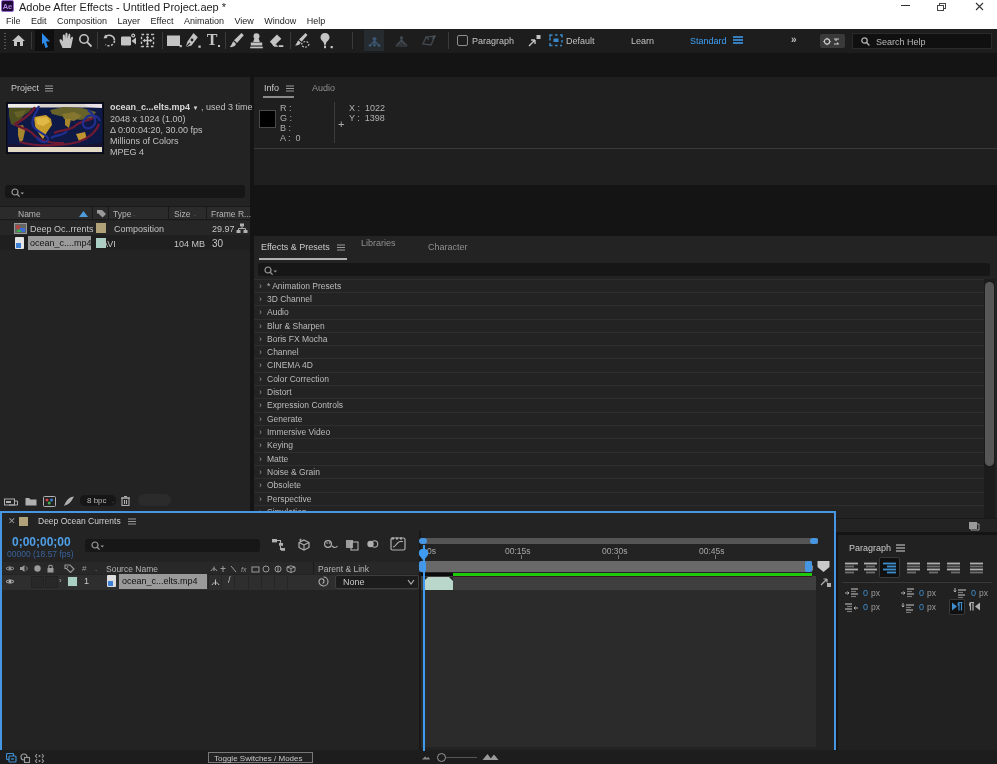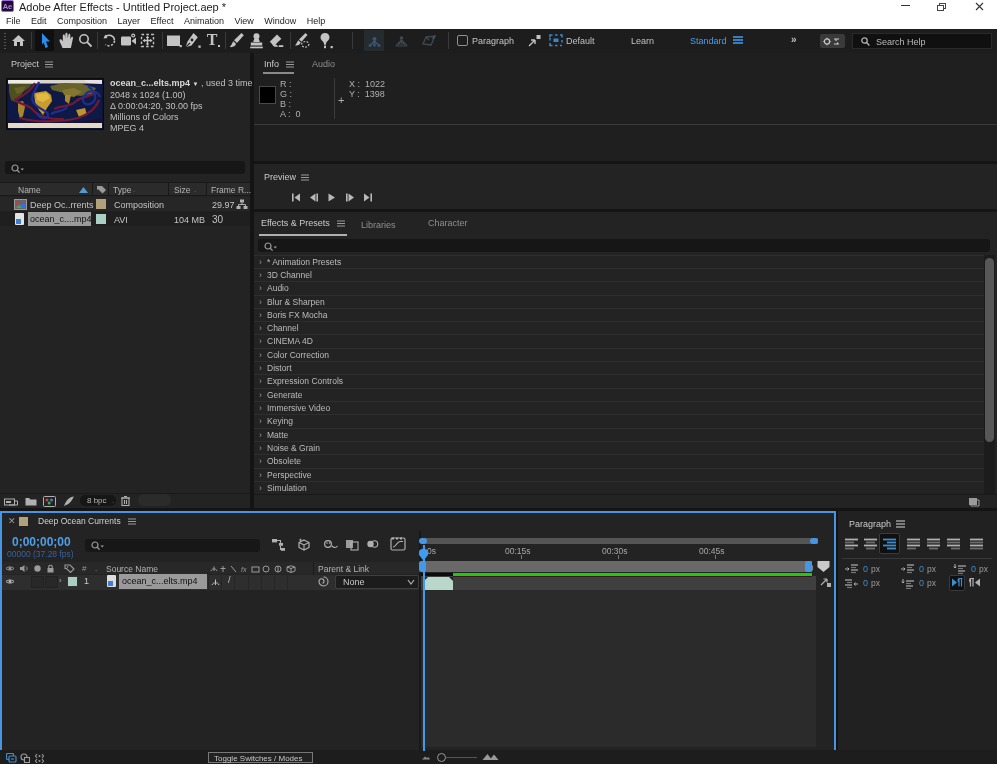--- a/index.html
+++ b/index.html
@@ -1,20 +1,20 @@
 <!DOCTYPE html>
 <html><head>
 <meta charset="utf-8">
 <style>
   * { margin:0; padding:0; box-sizing:border-box; }
   html,body { width:997px; height:764px; background:#141414; overflow:hidden;
     font-family:"Liberation Sans", sans-serif; }
   .abs { position:absolute; }
   #app { position:relative; width:997px; height:764px;padding-left:21px; }
-  .panel { position:absolute; background:#232323; }
+  .panel { position:absolute; background:#232323;margin-top:24px; }
   .txt { position:absolute; white-space:nowrap; }
   .fxrow { left:0; width:731px; height:13.3px; border-top:1px solid #2e2e2e;
      font-size:8.5px; color:#bcbcbc; padding-left:13px; line-height:13px; }
   .chev { position:absolute; left:5px; top:0px; color:#9a9a9a; }
 </style>
 </head>
 <body>
 <div id="app">
 
   <div class="abs" style="left:0;top:0;width:997px;height:29px;background:#ffffff;"></div>
@@ -231,21 +231,21 @@
         <rect x="4" y="0.5" width="4" height="3" fill="#b0b0b0"></rect>
         <rect x="0.5" y="7" width="4" height="3" fill="#b0b0b0"></rect>
         <rect x="7.5" y="7" width="4" height="3" fill="#b0b0b0"></rect>
         <path d="M6 3.5 L6 5.5 M2.5 7 L2.5 5.5 L9.5 5.5 L9.5 7" stroke="#b0b0b0" stroke-width="1" fill="none"></path>
       </svg>
     <div class="abs" style="left:15px;top:160px;width:9px;height:12px;background:#e4e4e4;border-radius:1px;"></div>
     <div class="abs" style="left:16px;top:166px;width:5px;height:5px;background:#3d7fd4;"></div>
     <div class="abs" style="left:28px;top:159px;width:63px;height:14px;background:#9a9a9a;"></div>
     <div class="txt" style="left:30px;top:161px;font-size:9px;color:#141414;">ocean_c....mp4</div>
     <div class="abs" style="left:96px;top:161px;width:10px;height:10px;background:#abcfc5;"></div>
-    <div class="txt" style="left:114px;top:162px;font-size:9px;color:#c4c4c4;">AVI</div>
+    <div class="txt" style="left:102px;top:162px;font-size:9px;color:#c4c4c4;">AVI</div>
     <div class="txt" style="left:174px;top:162px;font-size:9px;color:#c4c4c4;">104 MB</div>
     <div class="txt" style="left:212px;top:161px;font-size:10px;color:#c4c4c4;">30</div>
     <div class="abs" style="left:0;top:440px;width:250px;height:15px;background:#232323;border-top:1px solid #191919;"></div>
   </div>
   <svg class="abs" style="left:4px;top:497px;" width="14" height="10" viewBox="0 0 14 10">
       <rect x="0.5" y="2" width="10" height="6" fill="none" stroke="#b0b0b0" stroke-width="1"></rect>
       <rect x="2" y="4" width="5" height="2" fill="#b0b0b0"></rect>
       <path d="M11 4 L13.5 4 L13.5 8 L5 8" stroke="#b0b0b0" stroke-width="1" fill="none"></path>
     </svg>
 <svg class="abs" style="left:25px;top:497px;" width="12" height="9" viewBox="0 0 12 9">
@@ -281,53 +281,28 @@
     <div class="txt" style="left:26px;top:36px;font-size:9px;color:#b0b0b0;">G :</div>
     <div class="txt" style="left:26px;top:46px;font-size:9px;color:#b0b0b0;">B :</div>
     <div class="txt" style="left:26px;top:56px;font-size:9px;color:#b0b0b0;">A :&nbsp; 0</div>
     <div class="abs" style="left:80px;top:25px;width:1px;height:41px;background:#3c3c3c;"></div>
     <div class="txt" style="left:84px;top:41px;font-size:11px;color:#b0b0b0;">+</div>
     <div class="txt" style="left:95px;top:26px;font-size:9px;color:#b0b0b0;">X :&nbsp; 1022</div>
     <div class="txt" style="left:95px;top:36px;font-size:9px;color:#b0b0b0;">Y :&nbsp; 1398</div>
     <div class="abs" style="left:0px;top:71px;width:743px;height:1px;background:#3a3a3a;"></div>
   </div>
 
-  <div class="panel" style="left:254px;top:164px;width:743px;height:45px;">
-    <div class="txt" style="left:10px;top:8px;font-size:9px;color:#cacaca;">Preview</div>
-    <svg class="abs" style="left:47px;top:10px;" width="8" height="7" viewBox="0 0 8 7">
-        <path d="M0 1 L8 1 M0 3.5 L8 3.5 M0 6 L8 6" stroke="#9a9a9a" stroke-width="1.2"></path>
-      </svg>
-    <svg class="abs" style="left:37px;top:29px;" width="10" height="9" viewBox="0 0 10 9">
-        <rect x="1" y="0.5" width="1.6" height="8" fill="#b8b8b8"></rect>
-        <path d="M9 0.5 L9 8.5 L3.5 4.5 Z" fill="#b8b8b8"></path>
-      </svg>
-      <svg class="abs" style="left:55px;top:29px;" width="10" height="9" viewBox="0 0 10 9">
-        <path d="M1 4.5 L6.5 0.5 L6.5 8.5 Z" fill="#b8b8b8"></path>
-        <rect x="7.4" y="0.5" width="1.6" height="8" fill="#b8b8b8"></rect>
-      </svg>
-      <svg class="abs" style="left:73px;top:29px;" width="9" height="9" viewBox="0 0 9 9">
-        <path d="M1.5 0.5 L8 4.5 L1.5 8.5 Z" fill="#b8b8b8"></path>
-      </svg>
-      <svg class="abs" style="left:91px;top:29px;" width="10" height="9" viewBox="0 0 10 9">
-        <rect x="1" y="0.5" width="1.6" height="8" fill="#b8b8b8"></rect>
-        <path d="M3.5 0.5 L9 4.5 L3.5 8.5 Z" fill="#b8b8b8"></path>
-      </svg>
-      <svg class="abs" style="left:109px;top:29px;" width="10" height="9" viewBox="0 0 10 9">
-        <path d="M1 0.5 L6.5 4.5 L1 8.5 Z" fill="#b8b8b8"></path>
-        <rect x="7.4" y="0.5" width="1.6" height="8" fill="#b8b8b8"></rect>
-      </svg>
-  </div>
 
   <div class="panel" style="left:254px;top:212px;width:743px;height:296px;">
     <div class="txt" style="left:7px;top:6px;font-size:9px;color:#cacaca;">Effects &amp; Presets</div>
     <svg class="abs" style="left:83px;top:8px;" width="8" height="7" viewBox="0 0 8 7">
         <path d="M0 1 L8 1 M0 3.5 L8 3.5 M0 6 L8 6" stroke="#9a9a9a" stroke-width="1.2"></path>
       </svg>
     <div class="abs" style="left:5px;top:22px;width:88px;height:1.5px;background:#b0b0b0;"></div>
-    <div class="txt" style="left:107px;top:8px;font-size:9px;color:#8f8f8f;">Libraries</div>
+    <div class="txt" style="left:107px;top:2px;font-size:9px;color:#8f8f8f;">Libraries</div>
     <div class="txt" style="left:174px;top:6px;font-size:9px;color:#8f8f8f;">Character</div>
     <div class="abs" style="left:4px;top:27px;width:732px;height:13px;background:#161616;border-radius:3px;"></div>
     <svg class="abs" style="left:10px;top:30px;" width="14" height="10" viewBox="0 0 14 10">
         <circle cx="4" cy="4" r="3" fill="none" stroke="#9a9a9a" stroke-width="1.2"></circle>
         <line x1="6.2" y1="6.2" x2="8.6" y2="8.6" stroke="#9a9a9a" stroke-width="1.3"></line>
         <path d="M9.5 4.5 L13 4.5 L11.2 6.5 Z" fill="#9a9a9a"></path>
       </svg>
     <div class="abs" style="left:0;top:0;">
         <div class="abs fxrow" style="top:42.5px;"><span class="chev">›</span>* Animation Presets</div>
 <div class="abs fxrow" style="top:55.8px;"><span class="chev">›</span>3D Channel</div>
@@ -361,21 +336,21 @@
     <div class="abs" style="left:0;top:0;width:836px;height:2px;background:#4796e3;"></div>
 <div class="abs" style="left:0;top:0;width:2px;height:239px;background:#4796e3;"></div>
 <div class="abs" style="left:834px;top:0;width:2px;height:239px;background:#4796e3;"></div>
 <div class="txt" style="left:8px;top:5px;font-size:9px;color:#9a9a9a;">✕</div>
 <div class="abs" style="left:19px;top:6px;width:9px;height:9px;background:#b1a27a;"></div>
 <div class="txt" style="left:38px;top:5px;font-size:8.5px;color:#d0d0d0;">Deep Ocean Currents</div>
 <svg class="abs" style="left:128px;top:7px;" width="8" height="7" viewBox="0 0 8 7">
         <path d="M0 1 L8 1 M0 3.5 L8 3.5 M0 6 L8 6" stroke="#9a9a9a" stroke-width="1.2"></path>
       </svg>
 <div class="txt" style="left:12px;top:24px;font-size:12px;font-weight:bold;color:#4e9fe8;">0;00;00;00</div>
-<div class="txt" style="left:7px;top:38px;font-size:8.5px;color:#39629b;">00000 (37.28 fps)</div>
+<div class="txt" style="left:7px;top:38px;font-size:8.5px;color:#39629b;">00000 (18.57 fps)</div>
 <div class="abs" style="left:85px;top:28px;width:175px;height:13px;background:#171717;border-radius:3px;"></div>
 <svg class="abs" style="left:91px;top:30px;" width="14" height="10" viewBox="0 0 14 10">
         <circle cx="4" cy="4" r="3" fill="none" stroke="#9a9a9a" stroke-width="1.2"></circle>
         <line x1="6.2" y1="6.2" x2="8.6" y2="8.6" stroke="#9a9a9a" stroke-width="1.3"></line>
         <path d="M9.5 4.5 L13 4.5 L11.2 6.5 Z" fill="#9a9a9a"></path>
       </svg>
 <svg class="abs" style="left:271px;top:26px;" width="16" height="14" viewBox="0 0 16 14">
         <rect x="1" y="2" width="5" height="3.4" fill="#b0b0b0"></rect>
         <rect x="8" y="6" width="4" height="2.8" fill="#b0b0b0"></rect>
         <rect x="10" y="11" width="4" height="2.8" fill="#b0b0b0"></rect>

